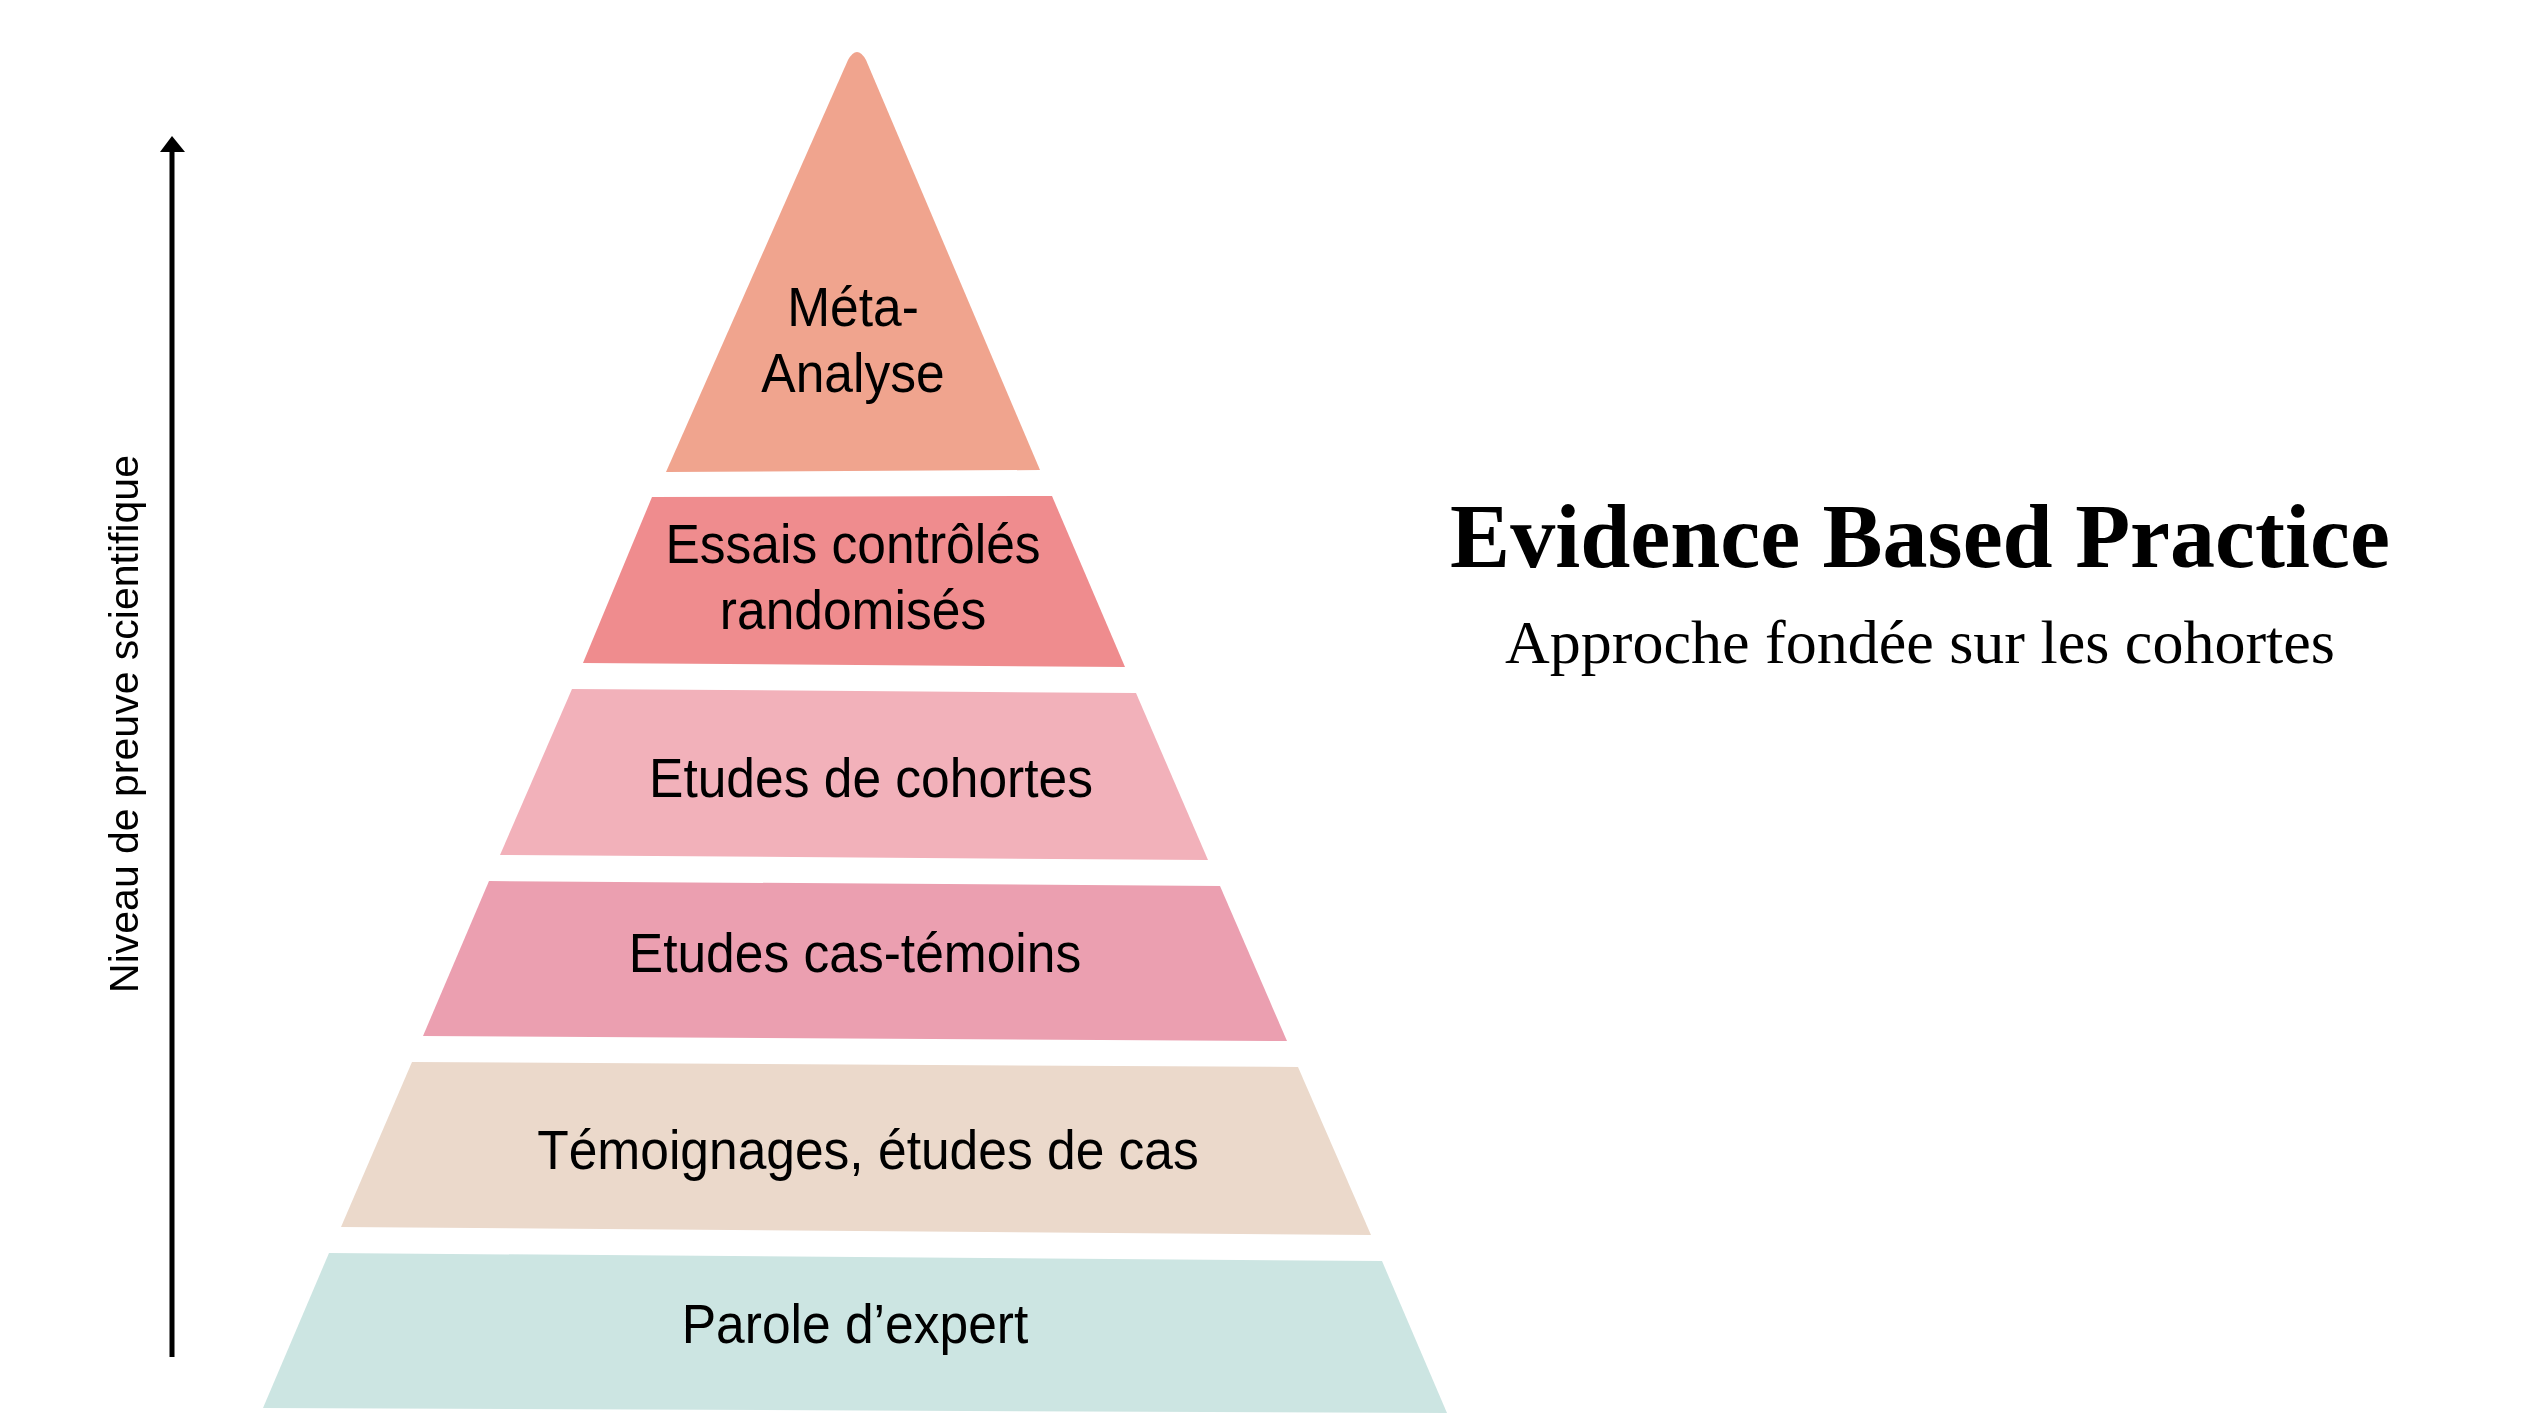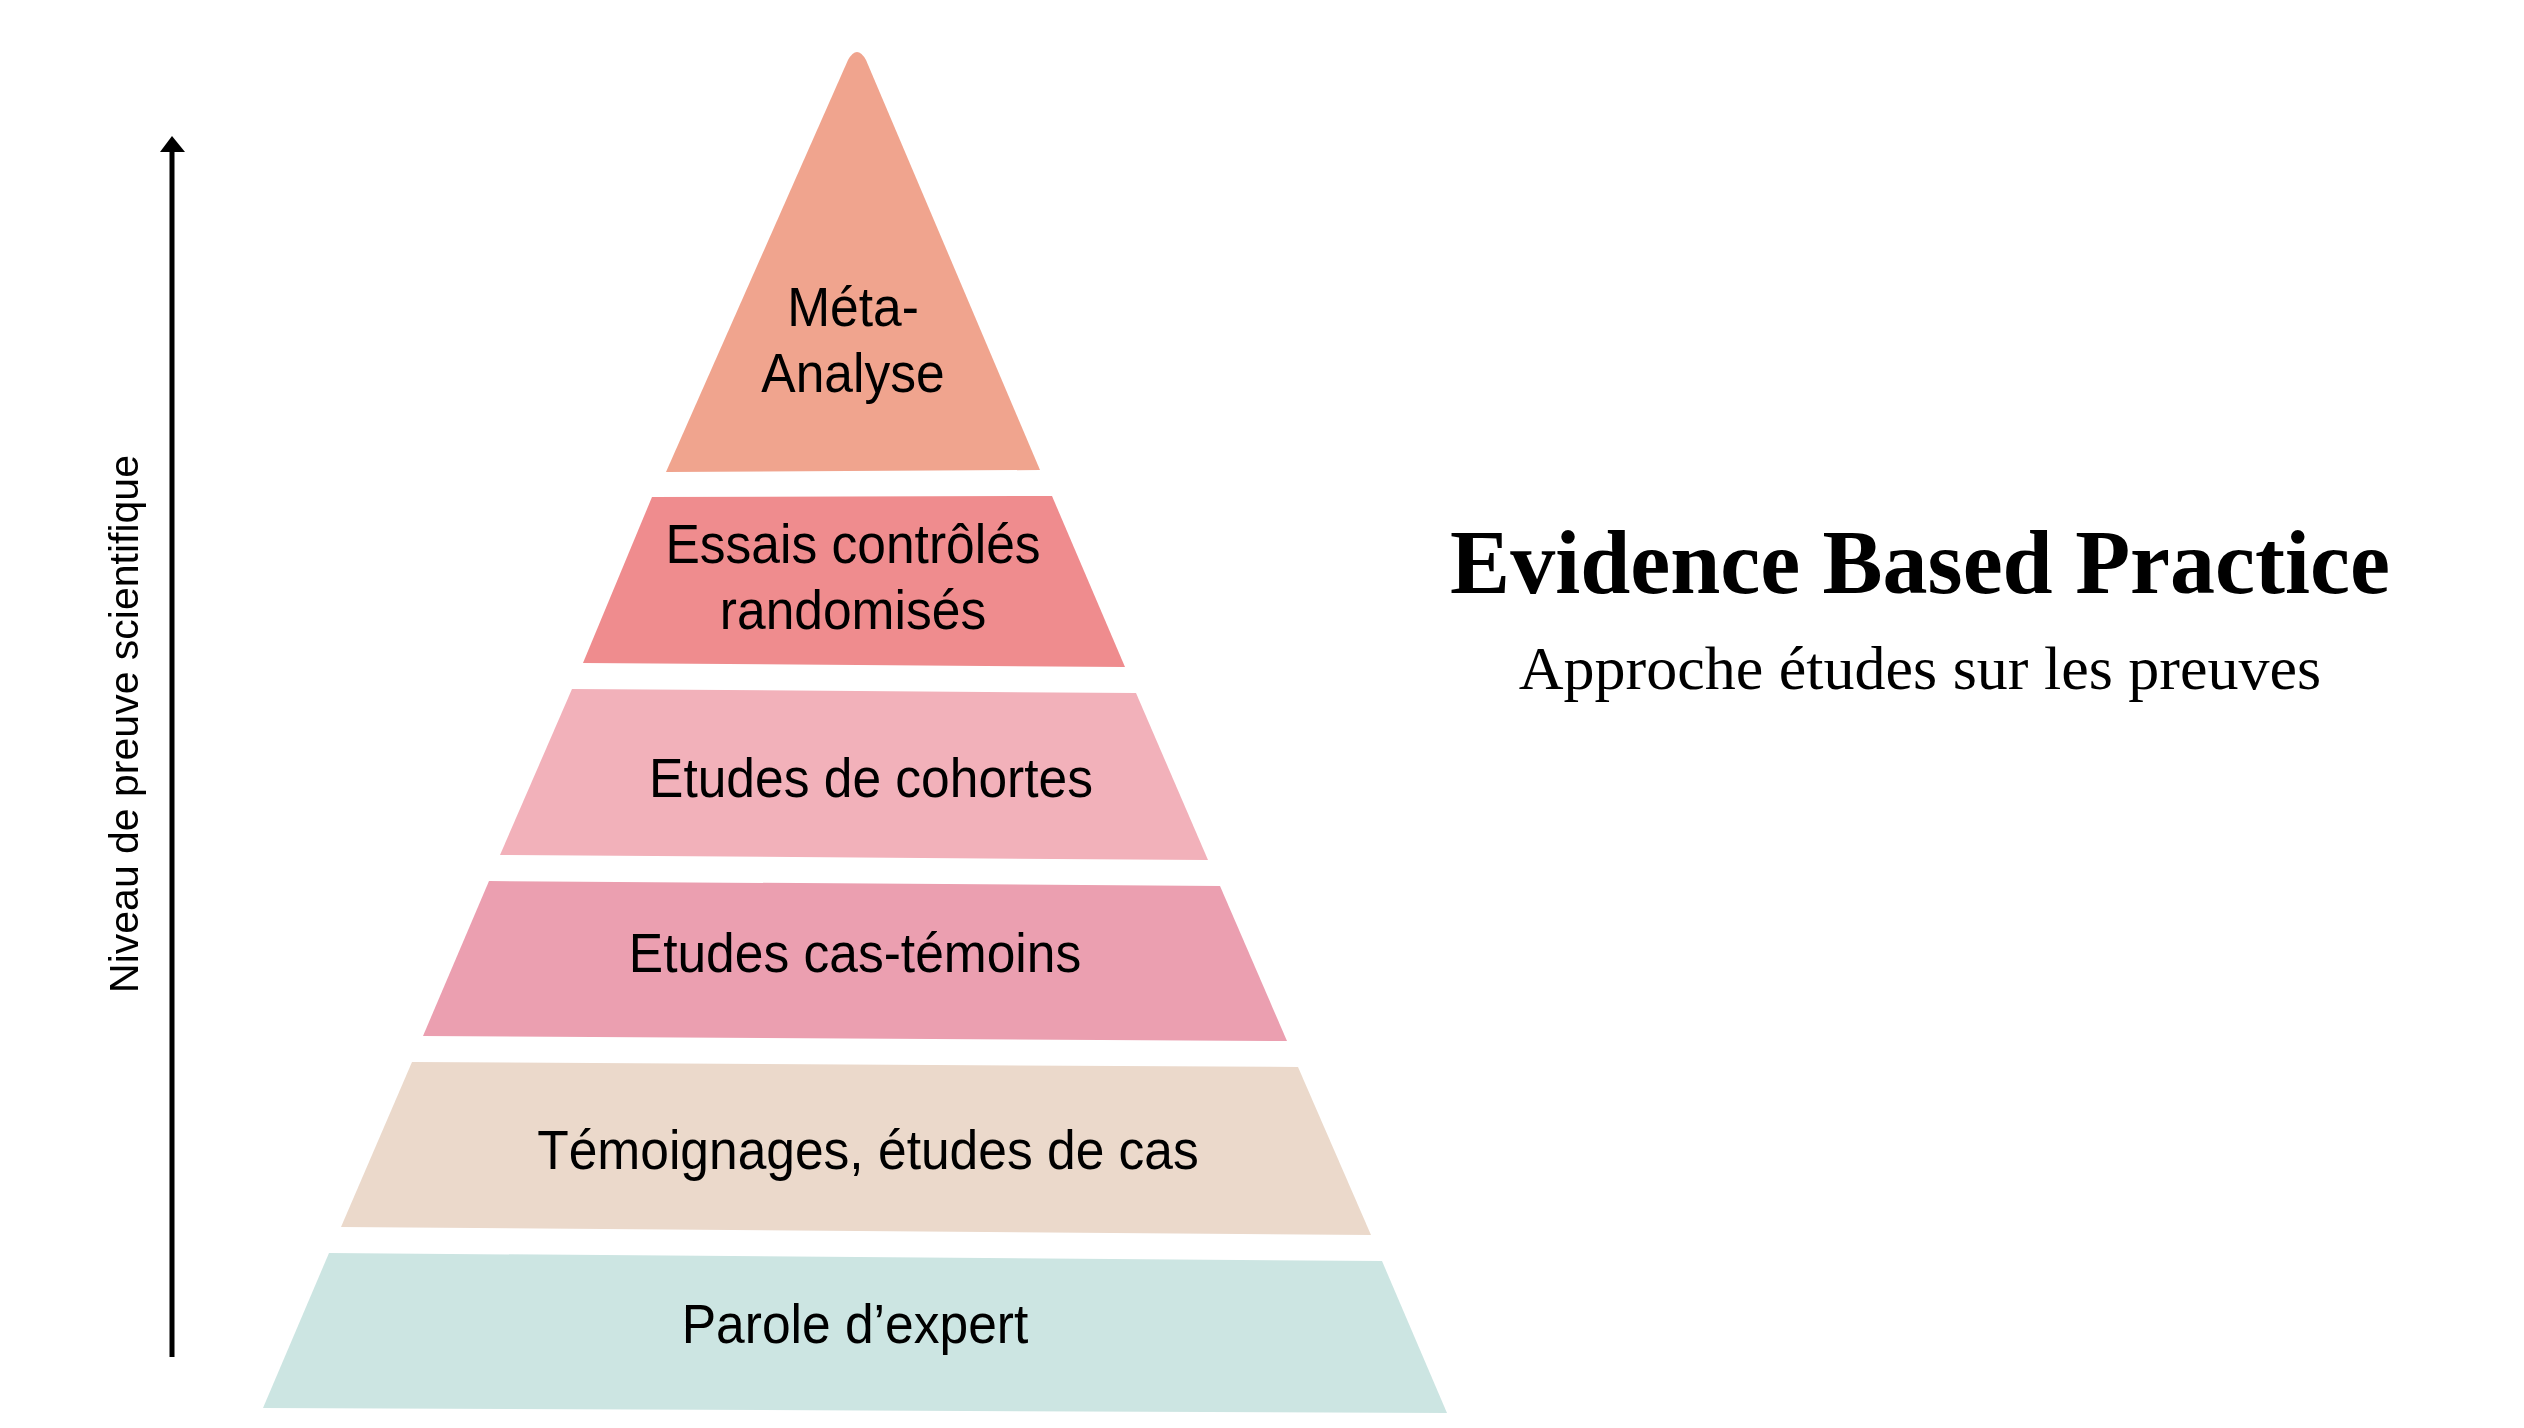--- a/index.html
+++ b/index.html
@@ -25,21 +25,21 @@
     font-size: 41px;
     color: #000000;
     white-space: nowrap;
     transform: translate(-50%, -50%) rotate(-90deg);
     transform-origin: center center;
   }
   .title-block {
     position: absolute;
     left: 1420px;
     width: 1000px;
-    top: 508px;
+    top: 482px;
     text-align: center;
   }
   .title {
     font-family: "Liberation Serif", "DejaVu Serif", serif;
     font-weight: bold;
     font-size: 90px;
     line-height: 110px;
     color: #000000;
     white-space: nowrap;
   }
@@ -99,16 +99,16 @@
   <div class="label" style="left:868px; top:1150px;">
     <div>Témoignages, études de cas</div>
   </div>
 
   <div class="label" style="left:855px; top:1324px;">
     <div>Parole d’expert</div>
   </div>
 
   <div class="title-block">
     <div class="title">Evidence Based Practice</div>
-    <div class="subtitle">Approche études sur les preuves</div>
+    <div class="subtitle">Approche fondée sur les cohortes</div>
   </div>
 
 </div>
 
 </body></html>

